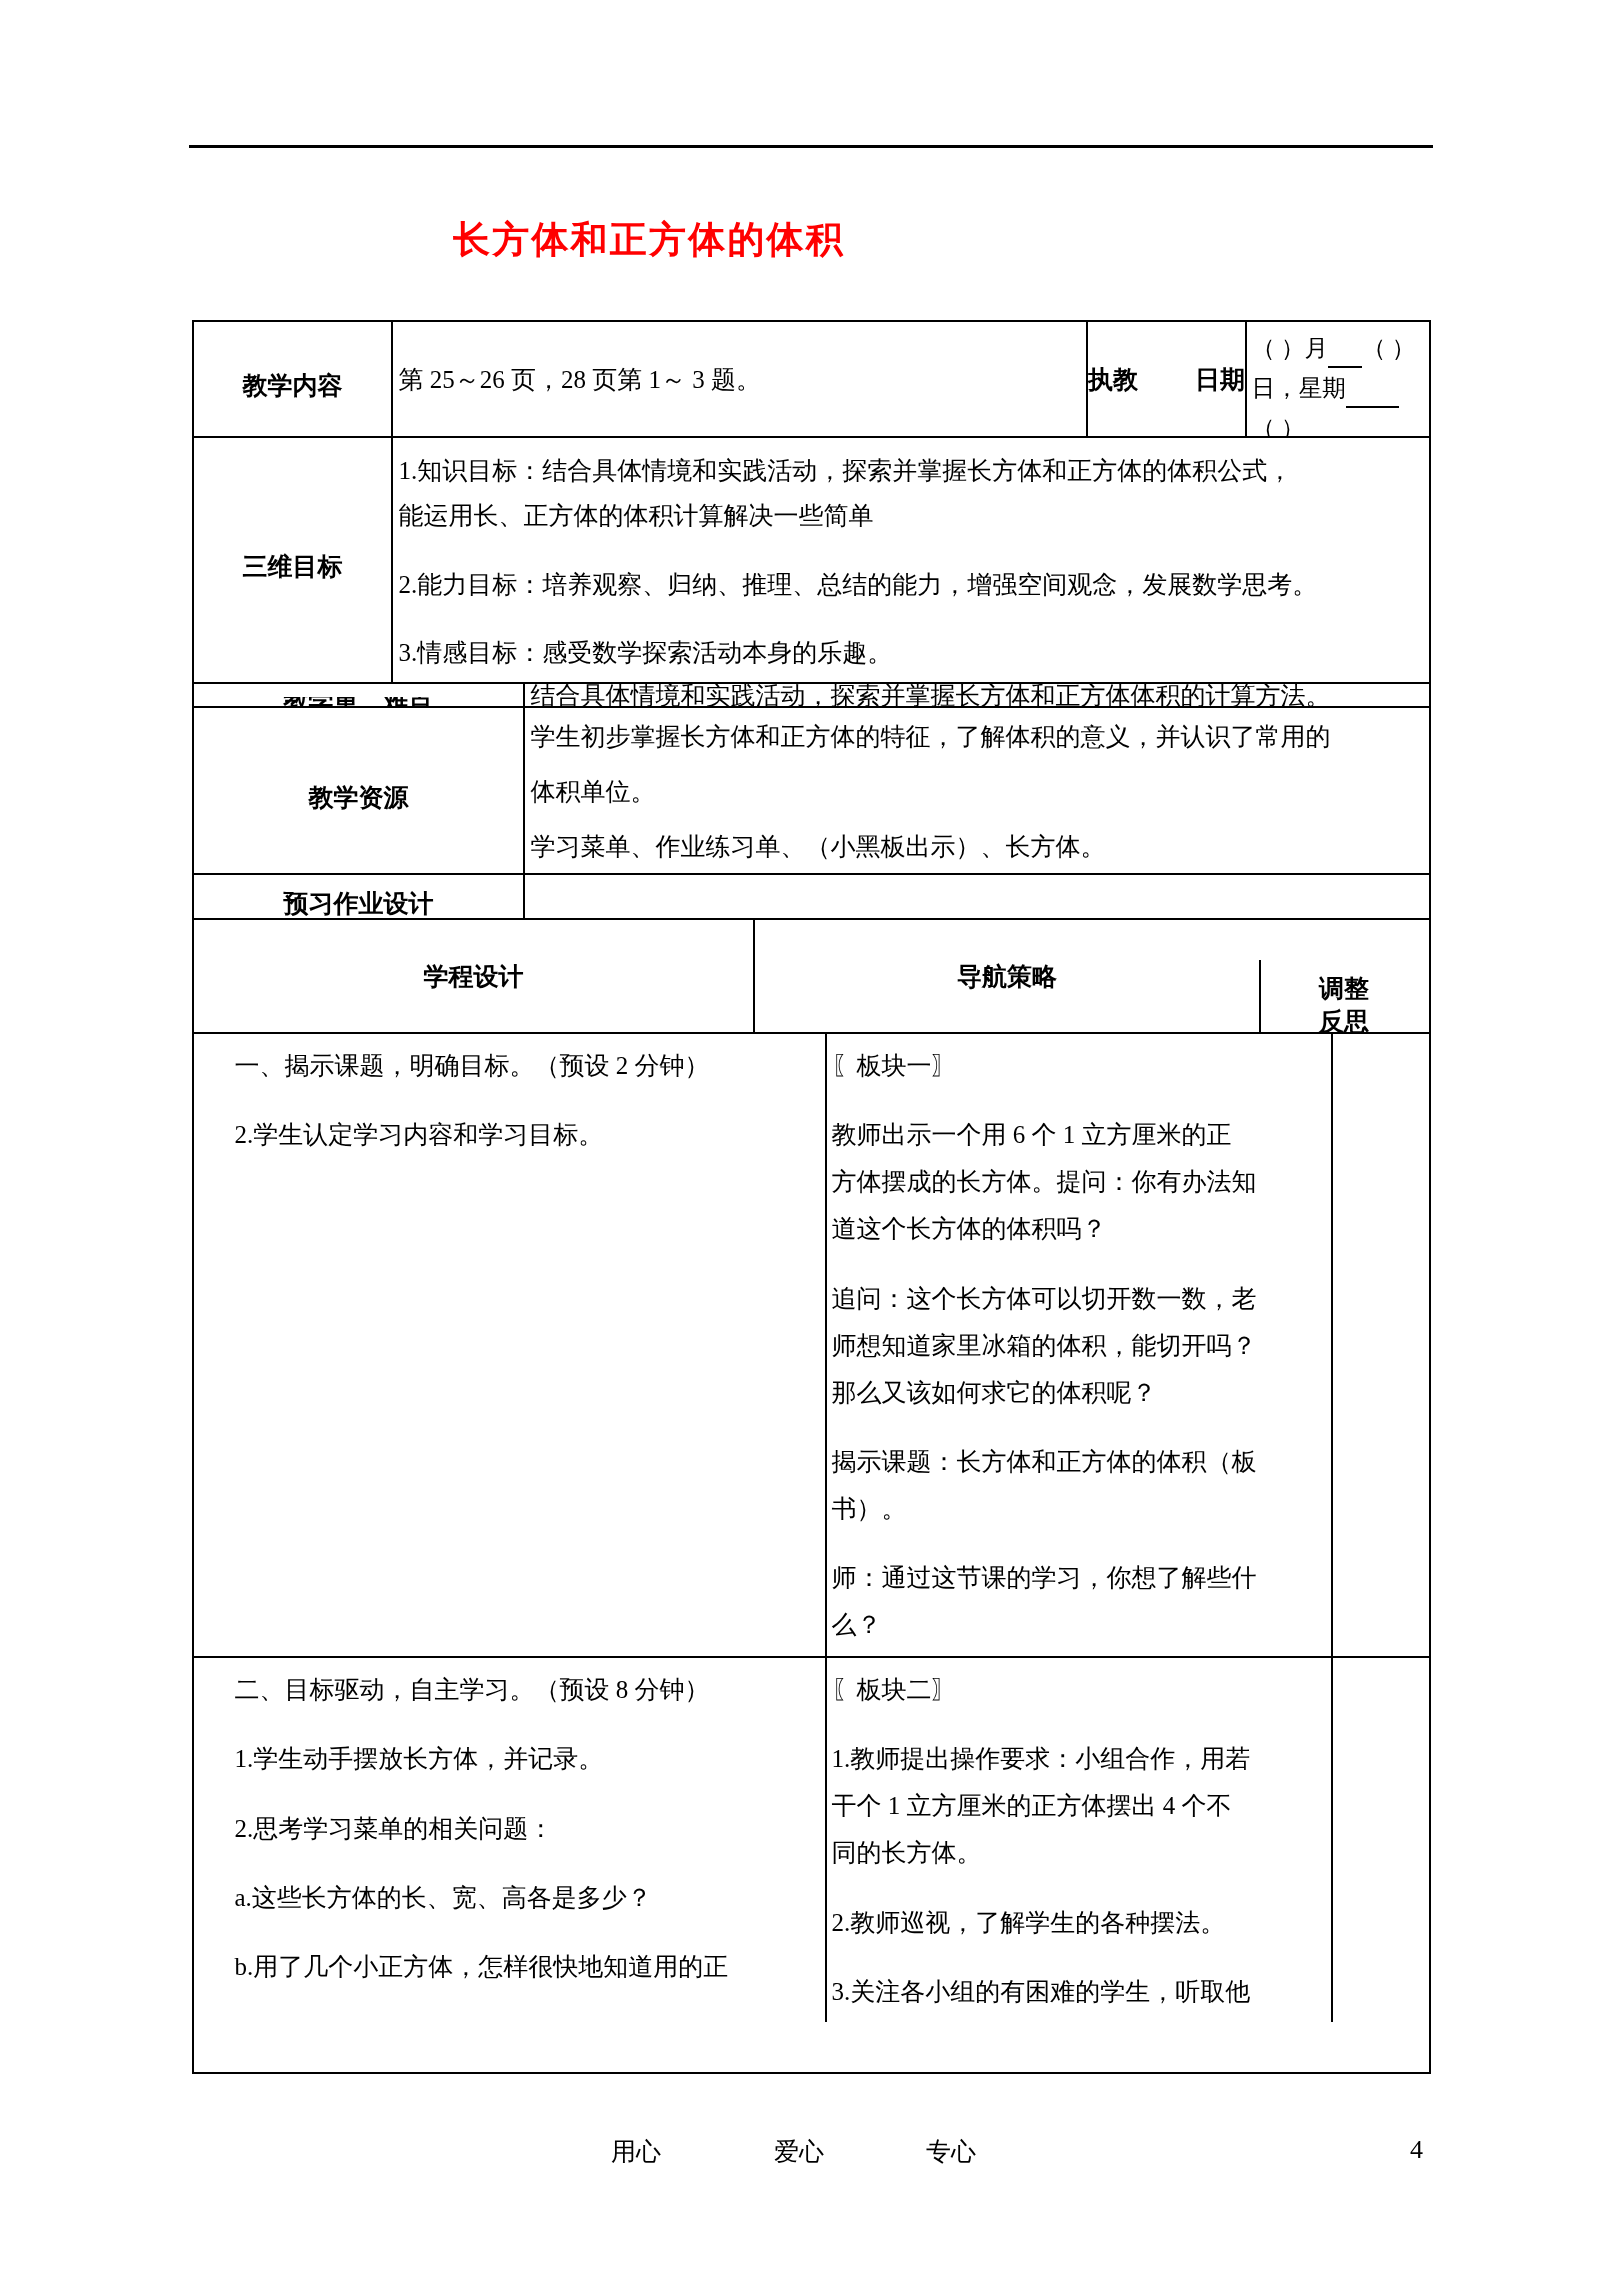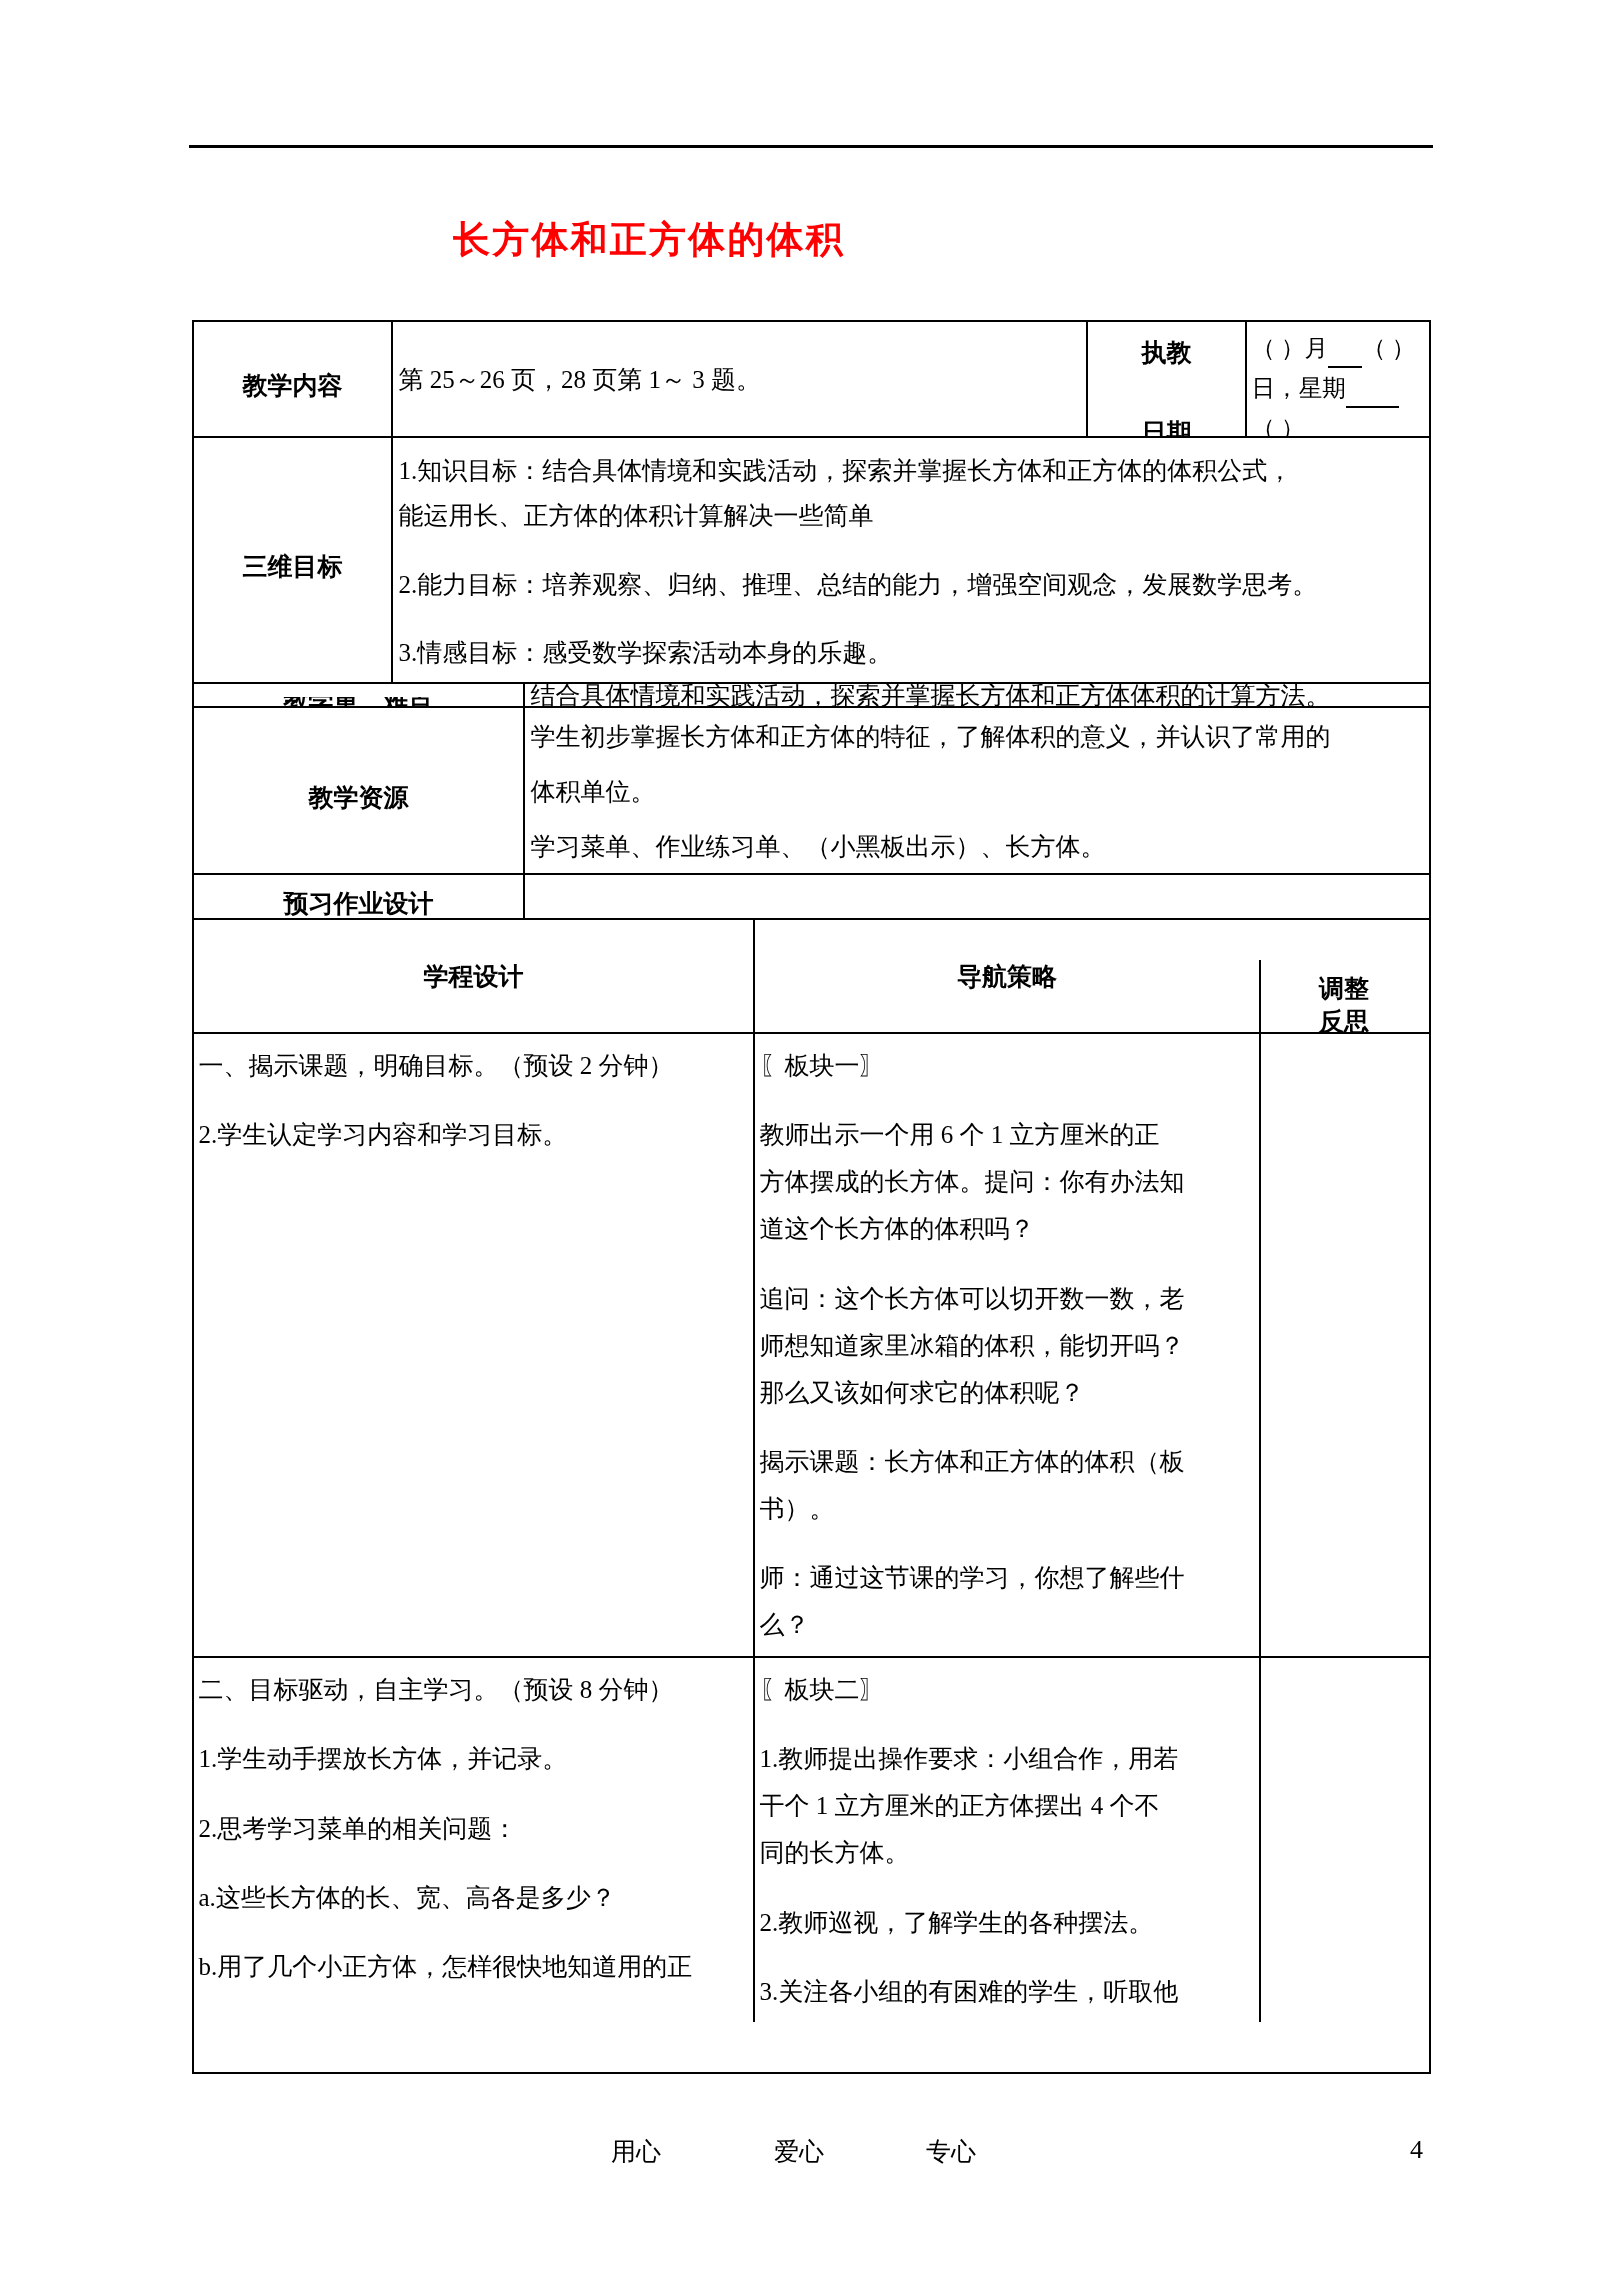--- a/index.html
+++ b/index.html
@@ -22,34 +22,34 @@
   .tcell.first{border-left:none;}
   .r1{height:114px;} .r2{height:246px;} .r3{height:24px;} .r4{height:167px;}
   .r5{height:45px;} .r6{height:114px;} .r7{height:624px;} .r8{height:366px;}
   .label-cell{
     display:flex;align-items:center;justify-content:center;
     font-weight:bold;font-size:25px;text-align:center;margin-top:13px;
   }
   .lines{white-space:pre-line;}
   .single-line-cell{display:flex;align-items:center;font-size:25px;padding-left:5.6px;}
   .exec-cell{
-    display:flex;flex-direction:column;align-items:center;justify-content:space-between;
+    display:flex;flex-direction:row;align-items:center;justify-content:space-between;
     font-weight:bold;font-size:25px;padding:13.5px 0;gap:47px;
   }
   .date-cell{font-size:23.6px;line-height:40px;padding:5.6px 0 0 4.5px;}
   .u-blank{display:inline-block;border-bottom:2.2px solid #000;height:29px;vertical-align:bottom;}
   .u1{width:34px;} .u2{width:53px;}
   .u-text{border-bottom:2.2px solid #000;padding-right:19.6px;}
   .goals-cell{font-size:25px;padding:10px 6.7px 0 5.6px;}
   .goals-cell p{margin:0 0 23.6px 0;line-height:45px;}
   .res-cell{font-size:25px;padding:1.1px 6.7px 0 5.6px;}
   .res-cell p{margin:0;line-height:55px;}
   .hdr-cell{display:flex;align-items:center;justify-content:center;font-weight:bold;font-size:25px;}
   .adjust-cell{flex-direction:column;justify-content:space-between;padding:12.3px 0;box-sizing:border-box;}
-  .flow-cell{font-size:25px;padding:7.9px 4.5px 0 4.5px;}
+  .flow-cell{font-size:25px;padding:7.9px 4.5px 0 4.5px;margin-left:36px;}
   .flow-cell p{margin:0 0 22.4px 0;line-height:47px;}
   .footer{position:absolute;left:0;top:2135px;width:1492px;height:50px;font-size:25px;}
   .footer span{position:absolute;top:0;}
   .fw1{left:611px;} .fw2{left:774px;} .fw3{left:926px;}
   .page-num{left:1410px;font-size:26px;}
 </style>
 </head>
 <body>
 
 <div class="header-rule"></div>

